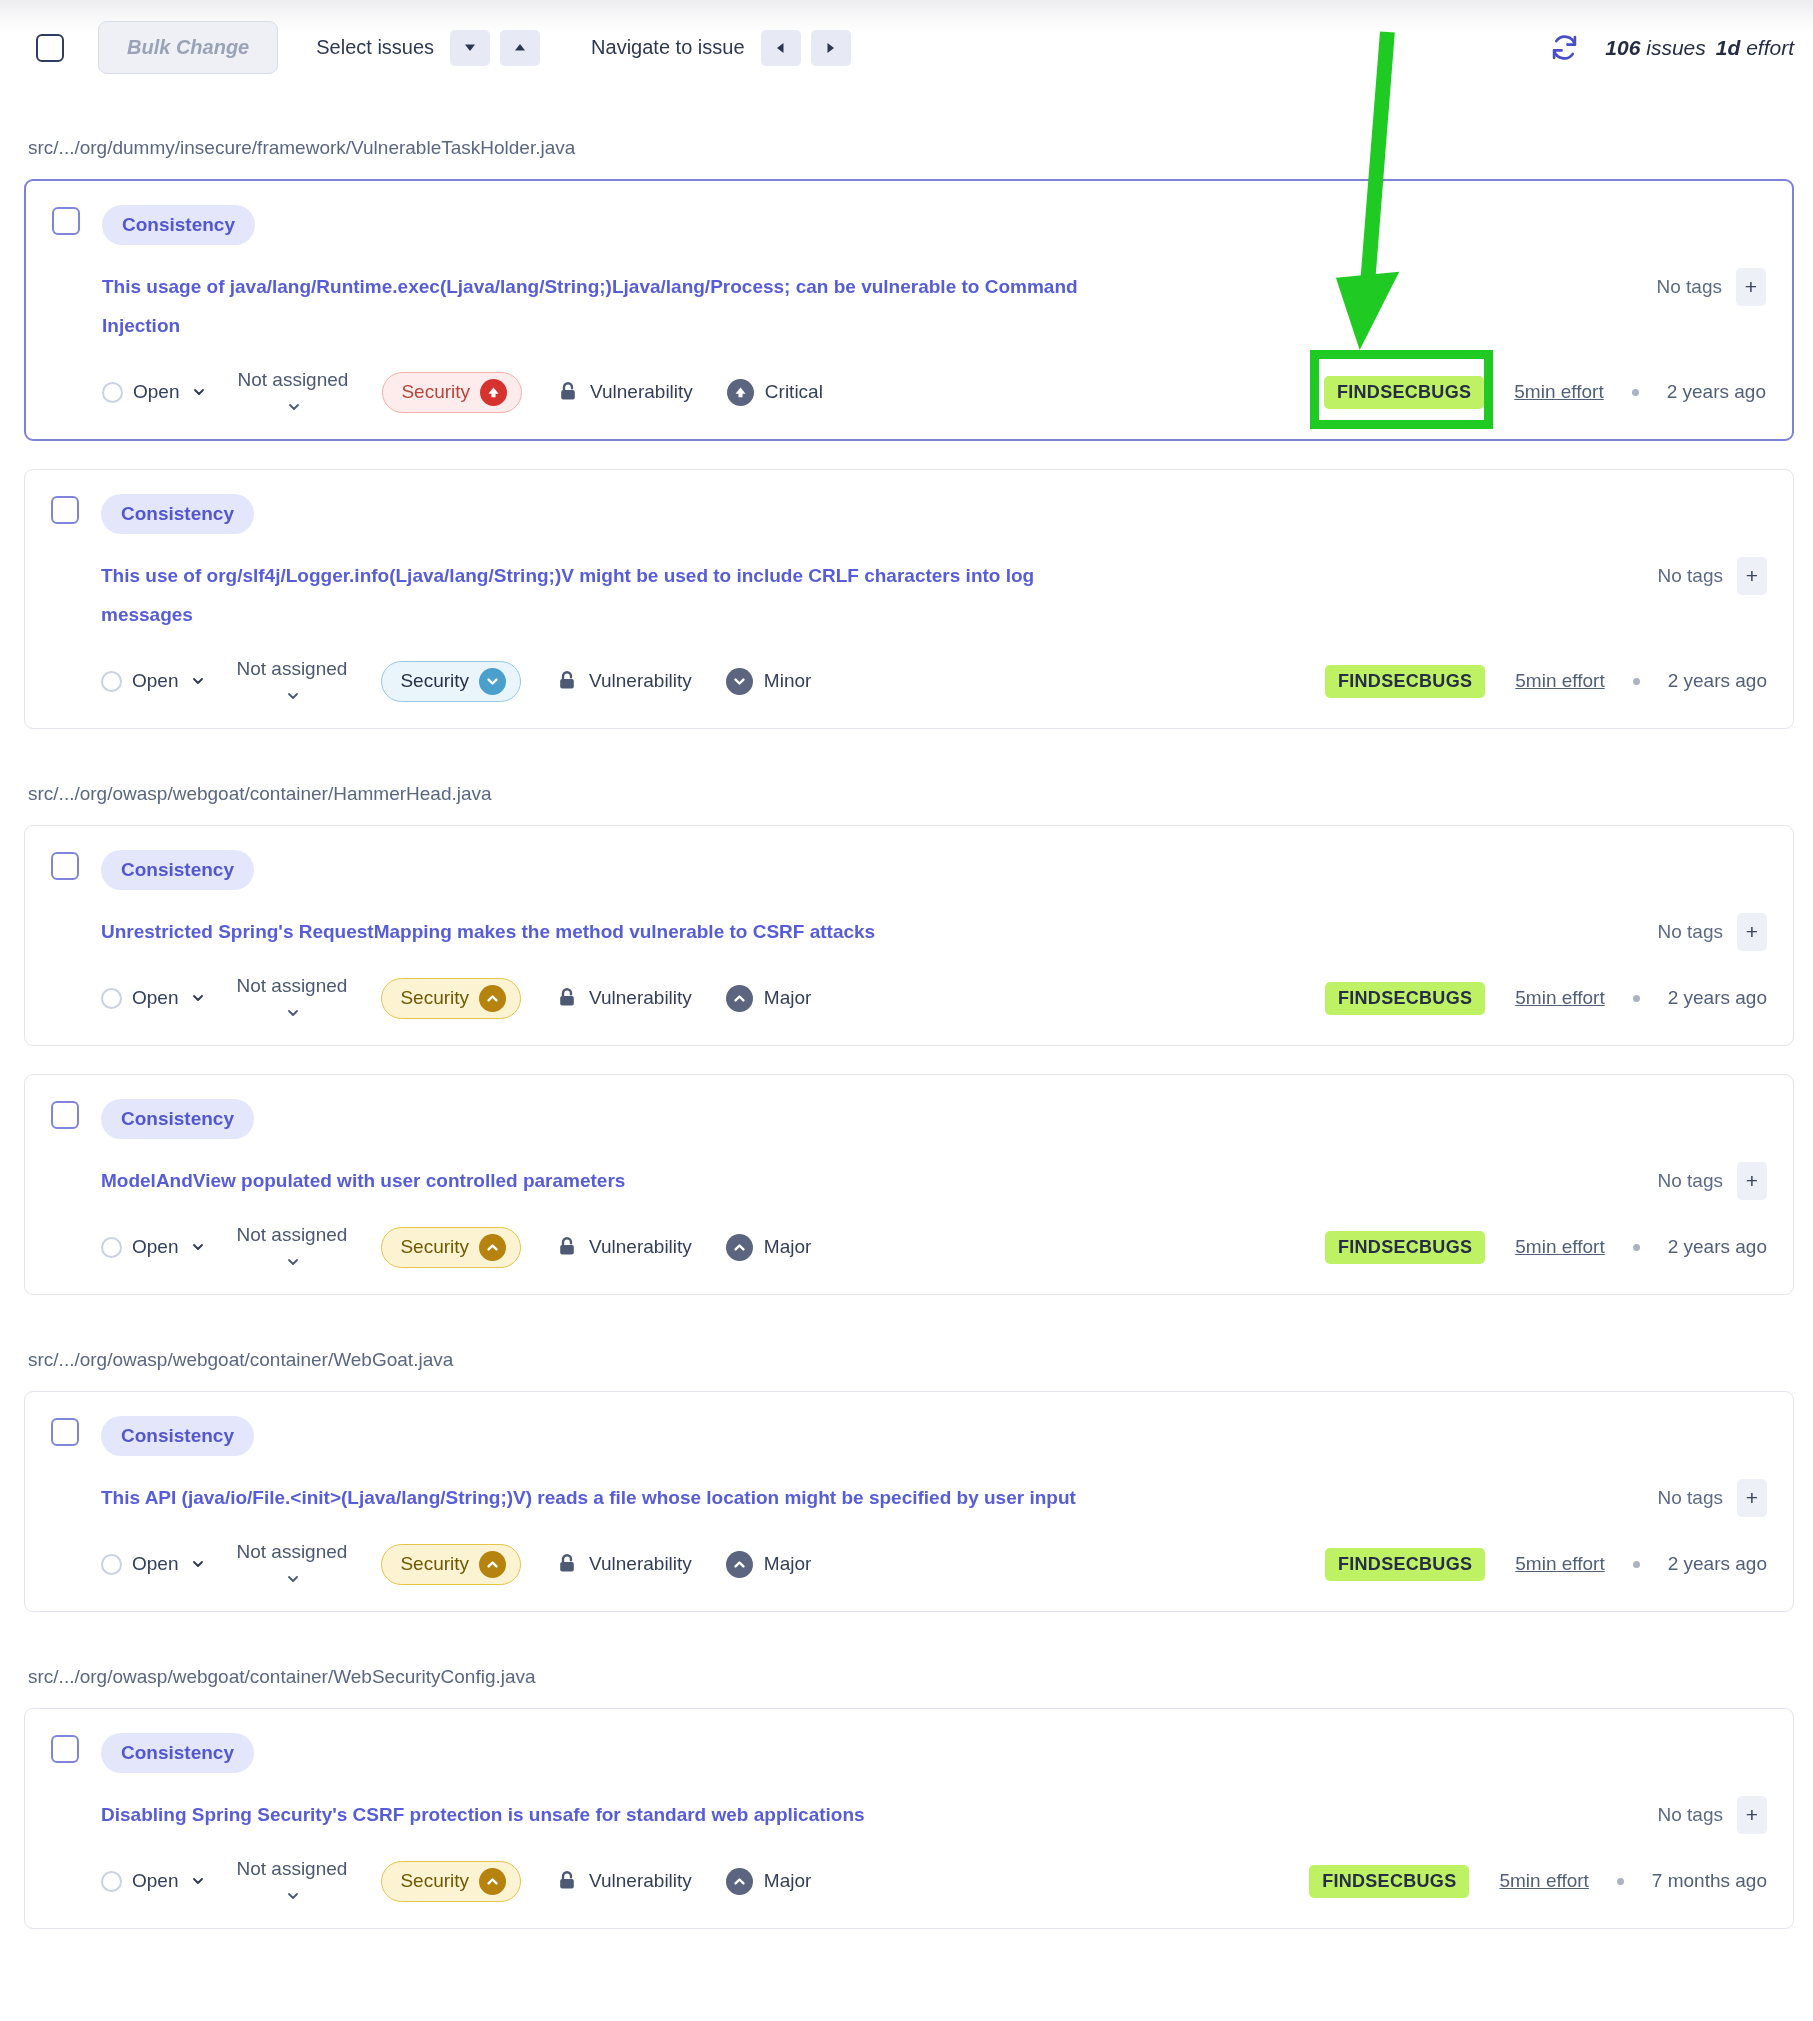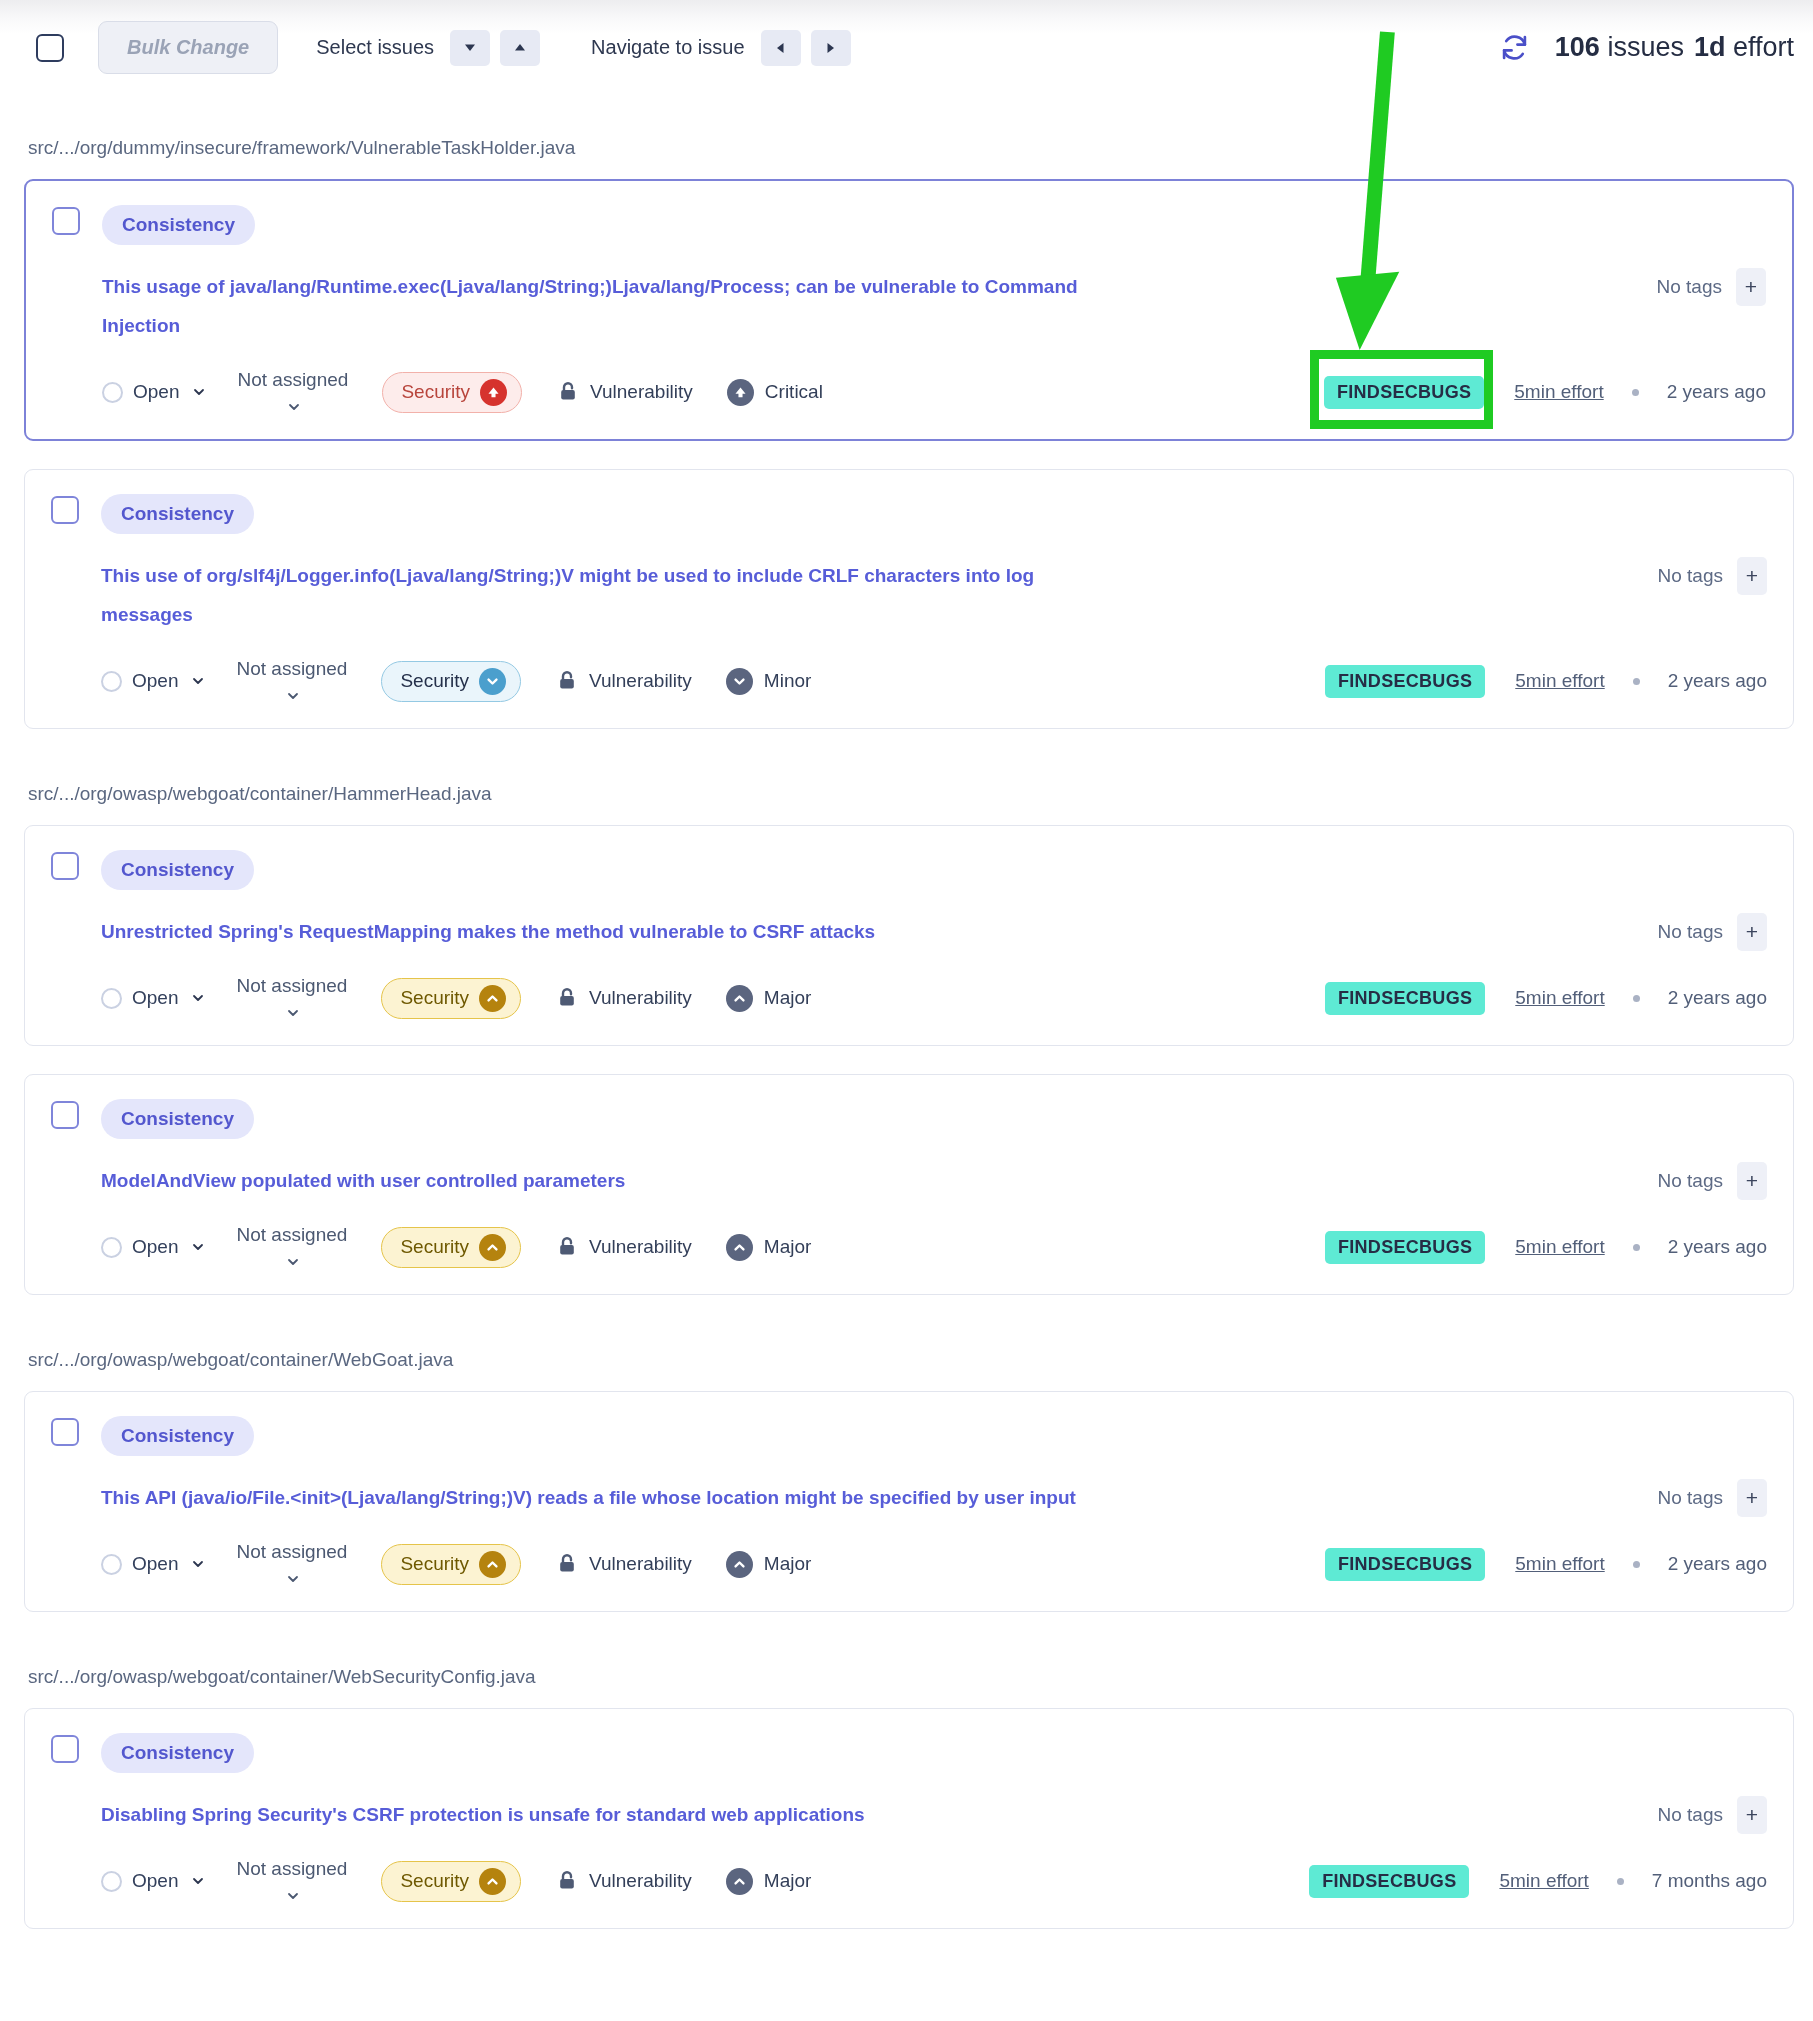--- a/index.html
+++ b/index.html
@@ -28,21 +28,21 @@
     font-size:20px; font-weight:700; color:#9aa3b6;font-style:italic;
   }
   .tb-label { margin-left:38px; font-size:20px; color:#2e3850; }
   .tb-label.nav { margin-left:51px; }
   .sm-btn {
     margin-left:16px; width:40px; height:36px; background:#e7eaf4; border-radius:5px;
     display:flex; align-items:center; justify-content:center; flex:none;
   }
   .sm-btn + .sm-btn { margin-left:10px; }
   .tb-right { margin-left:auto; display:flex; align-items:center; }
-  .counts { margin-left:26px; font-size:27px; color:#252d43; white-space:nowrap; }
+  .counts { margin-left:26px; font-size:21px; color:#252d43; white-space:nowrap;font-style:italic; }
   .counts b { font-weight:700; }
   .counts .sep { display:inline-block; width:10px; }
 
   
   .file-path { margin:53px 0 20px 4px; font-size:19px; line-height:23px; color:#5a6780; }
   .group:first-of-type .file-path { margin-top:63px; }
   .card {
     background:#fff; border:1.5px solid #e2e5ee; border-radius:9px;
     padding:24px 26px; margin-bottom:28px; display:flex; gap:22px; box-sizing:border-box;
   }
@@ -84,21 +84,21 @@
   .q-minor    { background:#4b9fcd; }
   .q-major    { background:#b5830e; }
 
   .vuln { margin-left:36px; display:flex; align-items:center; gap:12px; color:#333f59; }
   .severity { margin-left:34px; display:flex; align-items:center; gap:11px; color:#333f59; }
   .sev-circle { width:27px; height:27px; border-radius:50%; background:#5b657f; display:flex; align-items:center; justify-content:center; flex:none; }
 
   .meta-right { margin-left:auto; display:flex; align-items:center; }
   .fsb-wrap { position:relative; display:inline-block; }
   .fsb {
-    background:#5eead4; color:#262d45; font-weight:700; font-size:18px; letter-spacing:0.3px;
+    background:#bef264; color:#262d45; font-weight:700; font-size:18px; letter-spacing:0.3px;
     padding:6px 13px; border-radius:5px; white-space:nowrap; display:inline-block;
   }
   .effort { margin-left:30px; color:#525f79; white-space:nowrap;text-decoration:underline; }
   .dot { width:7px; height:7px; background:#aab2c4; border-radius:50%; margin-left:28px; flex:none; }
   .age { margin-left:28px; color:#525f79; white-space:nowrap; }
 
   
   .green-box {
     display:none; position:absolute; left:-14px; right:-9px; top:-26px; bottom:-20px;
     border:9px solid #1fcb22; pointer-events:none; z-index:40;

